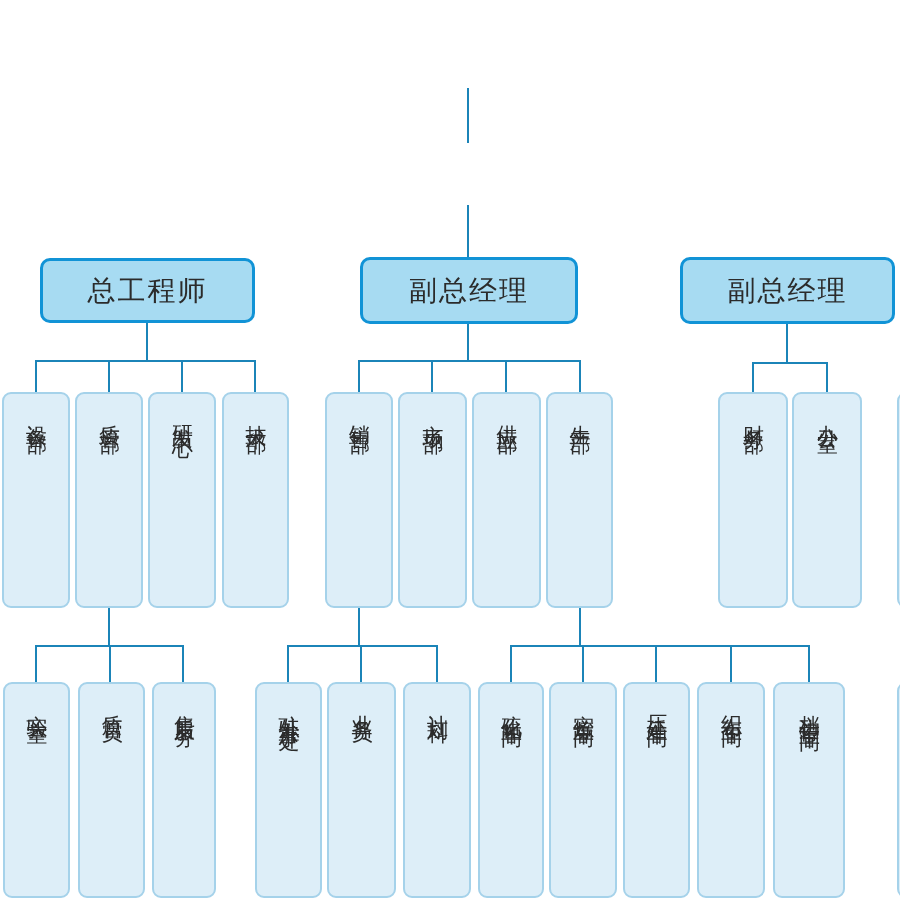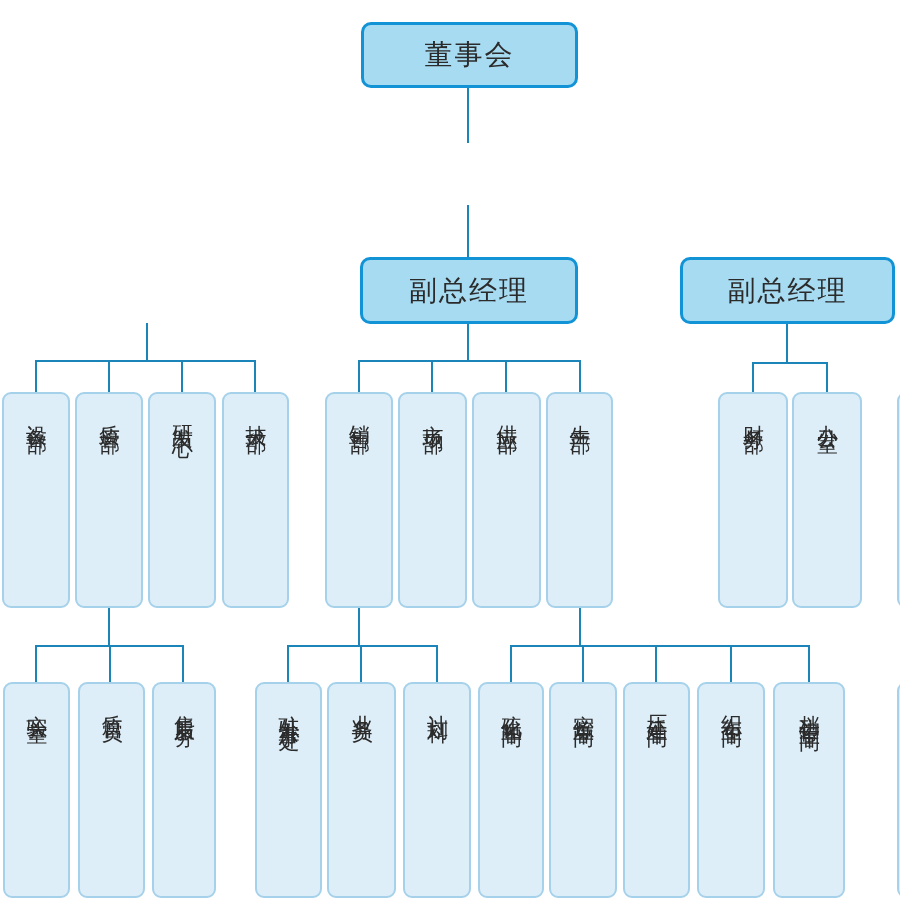--- a/index.html
+++ b/index.html
@@ -26,22 +26,22 @@
     font-size:21px;letter-spacing:4px;line-height:1;
   }
   
   .ln{position:absolute;background:#1b84b8;}
 </style>
 </head>
 <body>
 
 <div class="canvas">
 
-  <div class="p" style="left:361px;top:22px;width:217px;height:66px">
-    <span>董事会</span>
+  <div class="p" style="left:40px;top:258px;width:215px;height:65px">
+    <span>总工程师</span>
   </div>
   <div class="p" style="left:360px;top:257px;width:218px;height:67px">
     <span>副总经理</span>
   </div>
   <div class="p" style="left:680px;top:257px;width:215px;height:67px">
     <span>副总经理</span>
   </div>
 
   <div class="c" style="left:2px;top:392px;width:68px;height:216px">
     <span>设备部</span>

